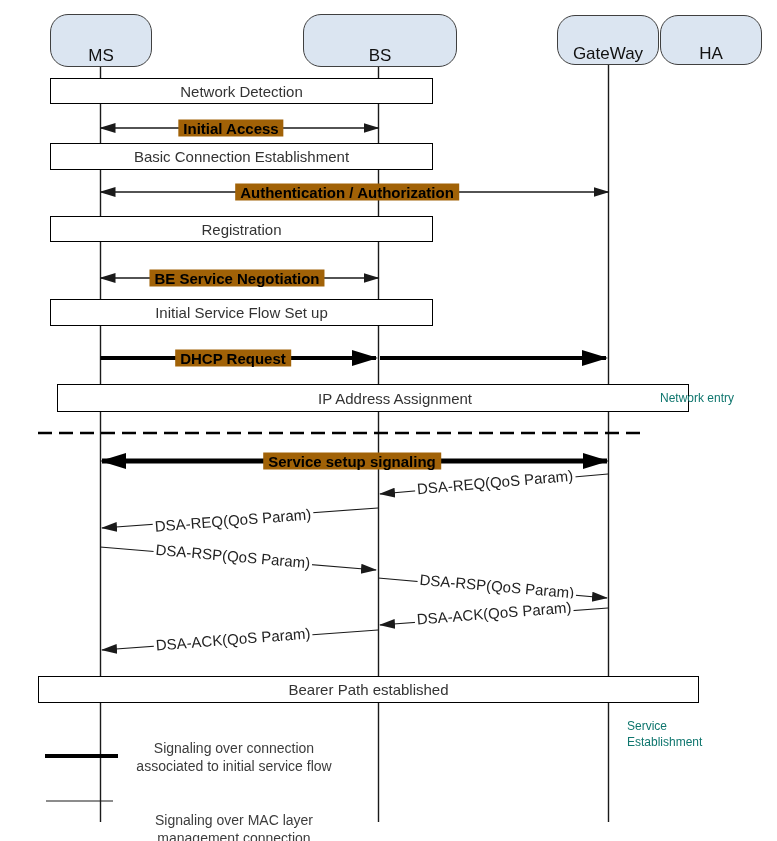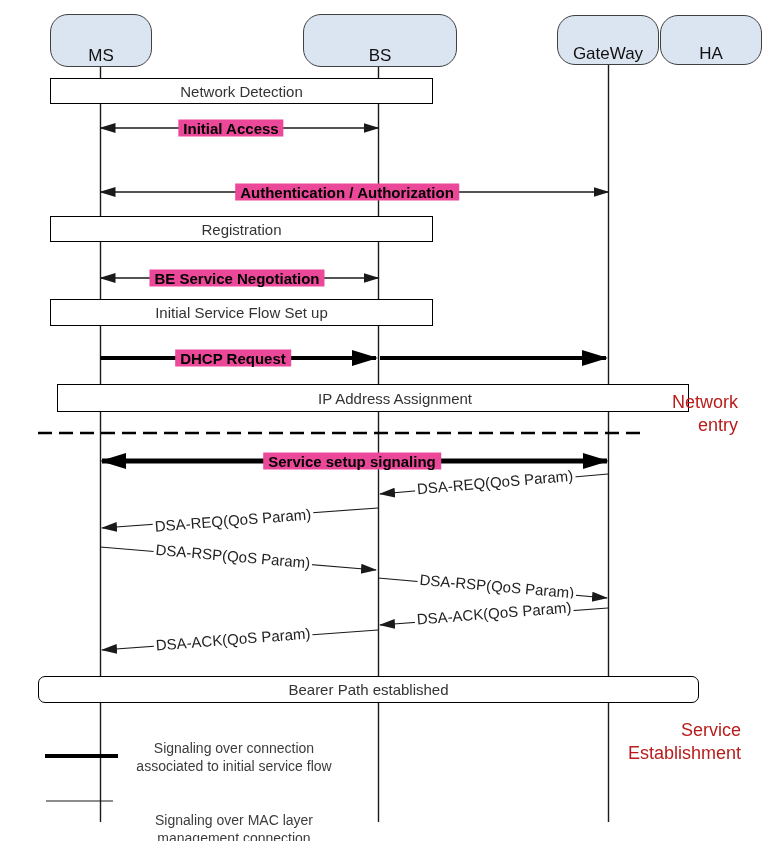--- a/index.html
+++ b/index.html
@@ -13,30 +13,30 @@
     border-radius:18px;display:flex;align-items:flex-end;justify-content:center;
     font-size:17px;color:#111;
   }
   .phase{
     position:absolute;z-index:2;background:#ffffff;border:1px solid #000000;
     display:flex;align-items:center;justify-content:center;
     font-size:15px;color:#333333;white-space:nowrap;
   }
   .flow-label{
     position:absolute;z-index:4;transform:translate(-50%,-50%);
-    background:#ec4899;padding:0 5px;font-size:15px;font-weight:bold;
+    background:#a16207;padding:0 5px;font-size:15px;font-weight:bold;
     white-space:nowrap;color:#000;
   }
   .msg-label{
     position:absolute;z-index:4;background:#ffffff;padding:0 2px;
     font-size:15px;color:#222;white-space:nowrap;
   }
   .side-label{
-    position:absolute;z-index:3;text-align:right;font-size:18px;
-    color:#b91c1c;line-height:1.3;
+    position:absolute;z-index:3;text-align:left;font-size:12px;
+    color:#0f766e;line-height:1.3;
   }
   .legend-text{
     position:absolute;z-index:3;text-align:center;font-size:14px;
     color:#3c3c3c;line-height:1.3;
   }
   .legend-text span{display:block;}
 </style>
 </head>
 <body>
 
@@ -93,30 +93,33 @@
   <div class="entity" style="left:557px;top:15px;width:100px;height:48px;">
     <span>GateWay</span>
   </div>
   <div class="entity" style="left:660px;top:15px;width:100px;height:48px;">
     <span>HA</span>
   </div>
 
   <div class="phase" style="left:50px;top:78px;width:381px;height:24px;">
     <span>Network Detection</span>
   </div>
+  <div class="phase" style="left:50px;top:143px;width:381px;height:25px;">
+    <span>Basic Connection Establishment</span>
+  </div>
   <div class="phase" style="left:50px;top:216px;width:381px;height:24px;">
     <span>Registration</span>
   </div>
   <div class="phase" style="left:50px;top:299px;width:381px;height:25px;">
     <span>Initial Service Flow Set up</span>
   </div>
   <div class="phase" style="left:57px;top:384px;width:586px;height:26px;padding-left:44px;">
     <span>IP Address Assignment</span>
   </div>
-  <div class="phase" style="left:38px;top:676px;width:659px;height:25px;border-radius:7px;">
+  <div class="phase" style="left:38px;top:676px;width:659px;height:25px;">
     <span>Bearer Path established</span>
   </div>
 
   <div class="flow-label" style="left:231px;top:128px;">Initial Access</div>
   <div class="flow-label" style="left:237px;top:278px;">BE Service Negotiation</div>
   <div class="flow-label" style="left:347px;top:192px;">Authentication / Authorization</div>
   <div class="flow-label" style="left:233px;top:358px;">DHCP Request</div>
   <div class="flow-label" style="left:352px;top:461px;">Service setup signaling</div>
 
   <div class="msg-label" style="left:495px;top:482px;transform:translate(-50%,-50%) rotate(-5deg);">DSA-REQ(QoS Param)</div>

